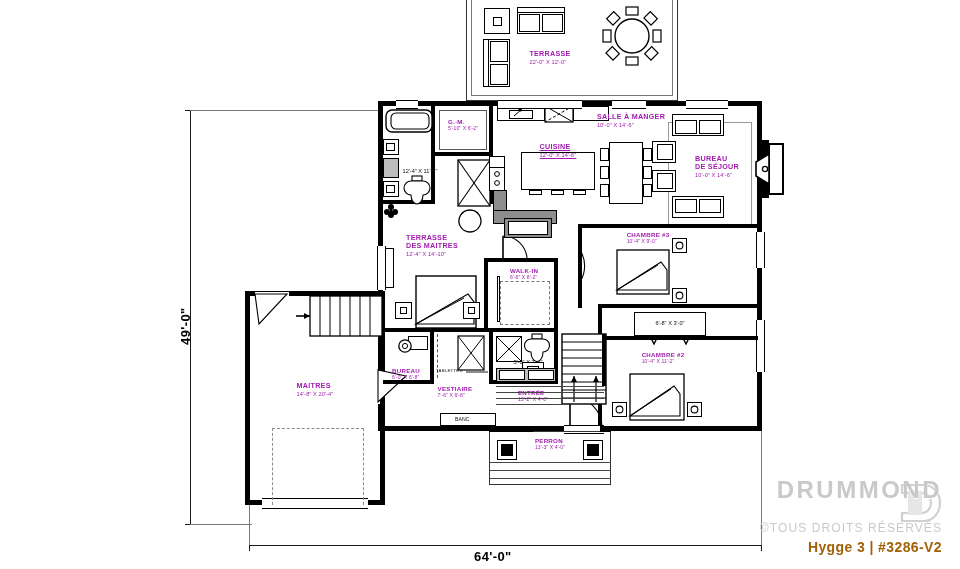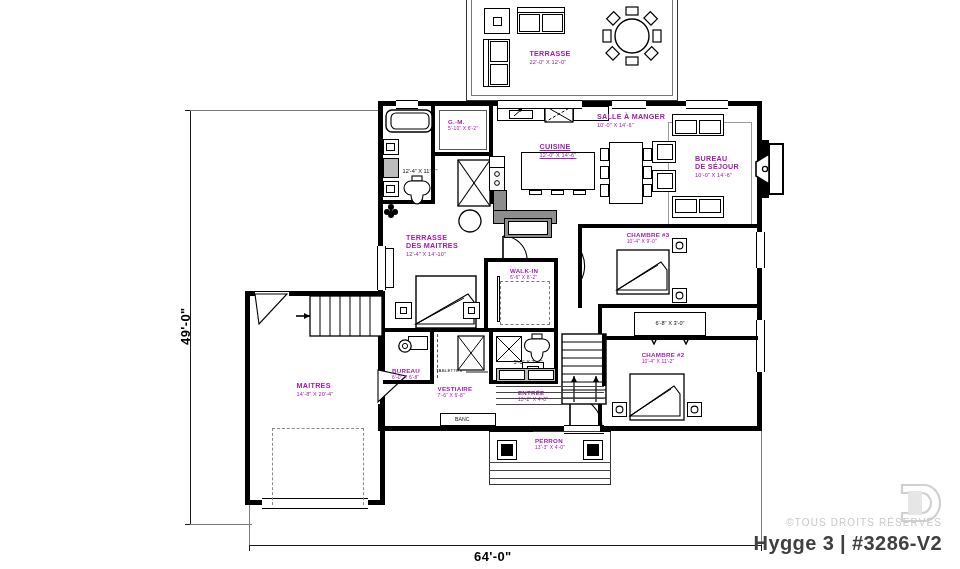--- a/index.html
+++ b/index.html
@@ -31,22 +31,22 @@
   .dimline{position:absolute;background:#1a1a1a;}
   .dimtxt{position:absolute;font-weight:bold;font-size:13px;color:#000;letter-spacing:.4px;}
   .dimtxt.vert{transform:rotate(-90deg);transform-origin:left top;}
 
   
   .logo{position:absolute;right:18px;bottom:14px;text-align:right;}
   .logo .l1,.logo .l2{font-weight:bold;letter-spacing:2.5px;color:#c9c9c9;
         text-shadow:0 1px 0 #fff;line-height:.96;}
   .logo .l1{font-size:20px;}
   .logo .l2{font-size:24px;}
-  .logo .l3{font-size:10px;letter-spacing:1.1px;color:#c9c9c9;margin-top:6px;}
-  .logo .l4{font-size:20px;font-weight:bold;color:#404040;margin-top:4px;letter-spacing:.4px;}
+  .logo .l3{font-size:12px;letter-spacing:1.1px;color:#c9c9c9;margin-top:20px;}
+  .logo .l4{font-size:14px;font-weight:bold;color:#a16207;margin-top:4px;letter-spacing:.4px;}
   .logomark{position:absolute;right:18px;bottom:46px;width:44px;height:40px;}
 
   svg{display:block;overflow:visible;}
 </style>
 </head>
 <body>
 
 <div class="stage">
 
   <div class="dimline" style="left:190px;top:110px;width:1.4px;height:415px;"></div>
@@ -471,17 +471,18 @@
   </div>
 
   <div class="wall" style="left:489px;top:426px;width:44px;height:6px;"></div>
   <div class="wall" style="left:600px;top:426px;width:11px;height:6px;"></div>
 
   <svg class="logomark" viewBox="0 0 44 40">
     <path d="M4 30 L4 38 L26 38 A16 18 0 0 0 26 2 L4 2 L4 10 L24 10 A9 10 0 0 1 24 30 Z" fill="none" stroke="#d0d0d0" stroke-width="2.2"></path>
     <rect x="10" y="8" width="14" height="24" fill="#e6e6e6"></rect>
   </svg>
   <div class="logo">
+    <div class="l2">DRUMMOND</div>
     <div class="l3">©TOUS DROITS RÉSERVÉS</div>
     <div class="l4">Hygge 3 | #3286-V2</div>
   </div>
 
 </div>
 
 </body></html>

